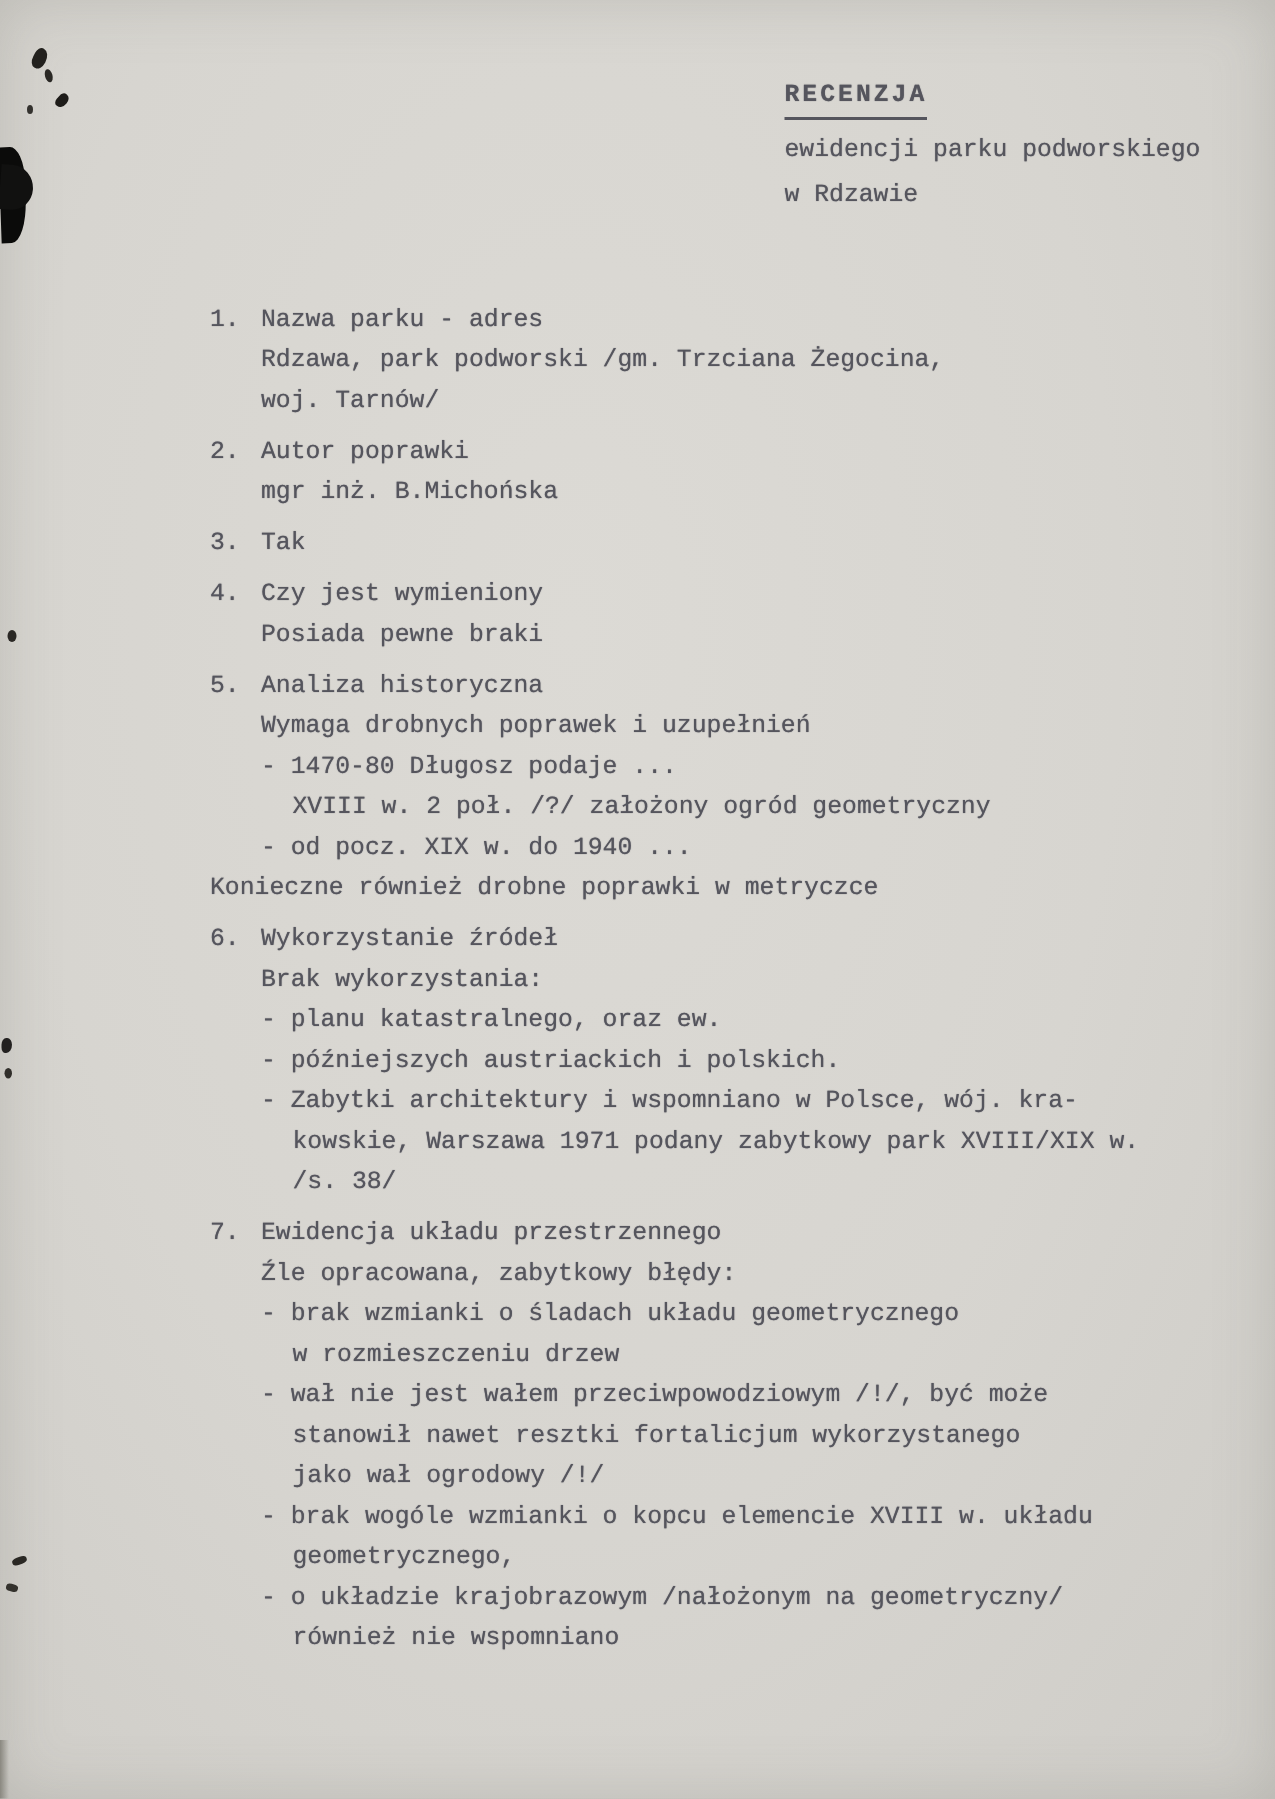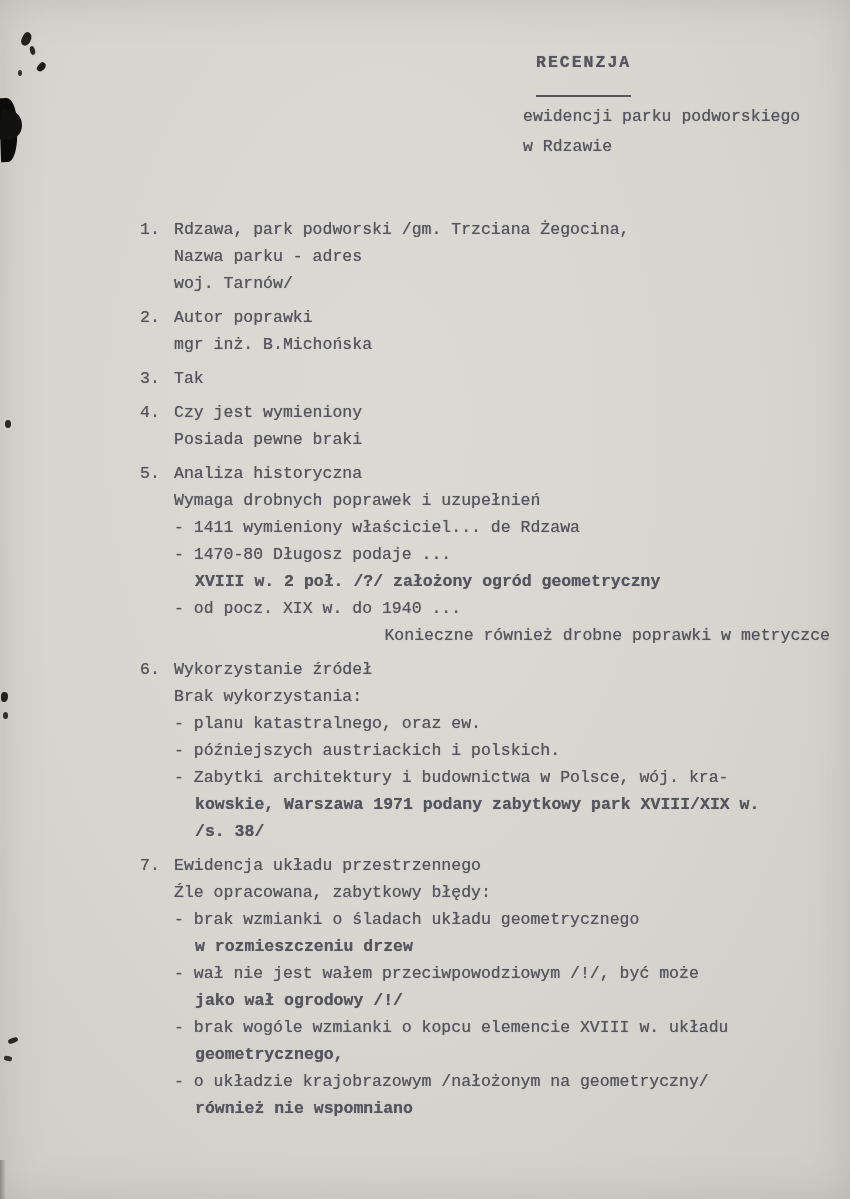--- a/index.html
+++ b/index.html
@@ -24,35 +24,34 @@
   }
   .header {
     margin: 48px 0 0 523px;
     line-height: 30px;
   }
   .title {
     display: inline-block;
     font-weight: bold;
     letter-spacing: 2px;
     border-bottom: 2px solid #55555d;
-    padding-bottom: 17px;
+    padding-bottom: 0;
     margin-bottom: 5px;
-    margin-left: 13px;
   }
   .content {
     margin: 54px 0 0 140px;
     line-height: 27px;
     width: 690px;
   }
   .item { display: flex; margin-bottom: 7px; }
   .num { width: 34px; flex: none; }
   .body-lines { flex: 1; }
   .line { white-space: pre; }
-  .line.cont { padding-left: 21px; font-weight: bold; }
-  .line.outdent { margin-left: -34px; text-align: right; }
+  .line.cont { padding-left: 21px; }
+  .line.outdent { margin-left: -34px; }
 
   
   .mark { position: absolute; background: #141412; }
   .blob1 {
     left: 0; top: 98; width: 17px; height: 64px;
     top: 98px;
     background: #0b0b0a;
     border-radius: 0 55% 60% 0 / 0 35% 45% 0;
     transform: rotate(-2deg);
   }
@@ -97,22 +96,22 @@
       <div><span class="title">RECENZJA</span></div>
       <div class="line">ewidencji parku podworskiego</div>
       <div class="line">w Rdzawie</div>
     </div>
 
     <div class="content">
 
       <div class="item">
         <div class="num">1.</div>
         <div class="body-lines">
+          <div class="line">Nazwa parku - adres</div>
           <div class="line">Rdzawa, park podworski /gm. Trzciana Żegocina,</div>
-          <div class="line">Nazwa parku - adres</div>
           <div class="line">woj. Tarnów/</div>
         </div>
       </div>
 
       <div class="item">
         <div class="num">2.</div>
         <div class="body-lines">
           <div class="line">Autor poprawki</div>
           <div class="line">mgr inż. B.Michońska</div>
         </div>
@@ -131,49 +130,49 @@
           <div class="line">Czy jest wymieniony</div>
           <div class="line">Posiada pewne braki</div>
         </div>
       </div>
 
       <div class="item">
         <div class="num">5.</div>
         <div class="body-lines">
           <div class="line">Analiza historyczna</div>
           <div class="line">Wymaga drobnych poprawek i uzupełnień</div>
-          <div class="line">- 1411 wymieniony właściciel... de Rdzawa</div>
           <div class="line">- 1470-80 Długosz podaje ...</div>
           <div class="line cont">XVIII w. 2 poł. /?/ założony ogród geometryczny</div>
           <div class="line">- od pocz. XIX w. do 1940 ...</div>
           <div class="line outdent">Konieczne również drobne poprawki w metryczce</div>
         </div>
       </div>
 
       <div class="item">
         <div class="num">6.</div>
         <div class="body-lines">
           <div class="line">Wykorzystanie źródeł</div>
           <div class="line">Brak wykorzystania:</div>
           <div class="line">- planu katastralnego, oraz ew.</div>
           <div class="line">- późniejszych austriackich i polskich.</div>
-          <div class="line">- Zabytki architektury i budownictwa w Polsce, wój. kra-</div>
+          <div class="line">- Zabytki architektury i wspomniano w Polsce, wój. kra-</div>
           <div class="line cont">kowskie, Warszawa 1971 podany zabytkowy park XVIII/XIX w.</div>
           <div class="line cont">/s. 38/</div>
         </div>
       </div>
 
       <div class="item">
         <div class="num">7.</div>
         <div class="body-lines">
           <div class="line">Ewidencja układu przestrzennego</div>
           <div class="line">Źle opracowana, zabytkowy błędy:</div>
           <div class="line">- brak wzmianki o śladach układu geometrycznego</div>
           <div class="line cont">w rozmieszczeniu drzew</div>
           <div class="line">- wał nie jest wałem przeciwpowodziowym /!/, być może</div>
+          <div class="line cont">stanowił nawet resztki fortalicjum wykorzystanego</div>
           <div class="line cont">jako wał ogrodowy /!/</div>
           <div class="line">- brak wogóle wzmianki o kopcu elemencie XVIII w. układu</div>
           <div class="line cont">geometrycznego,</div>
           <div class="line">- o układzie krajobrazowym /nałożonym na geometryczny/</div>
           <div class="line cont">również nie wspomniano</div>
         </div>
       </div>
 
     </div>
   </div>

